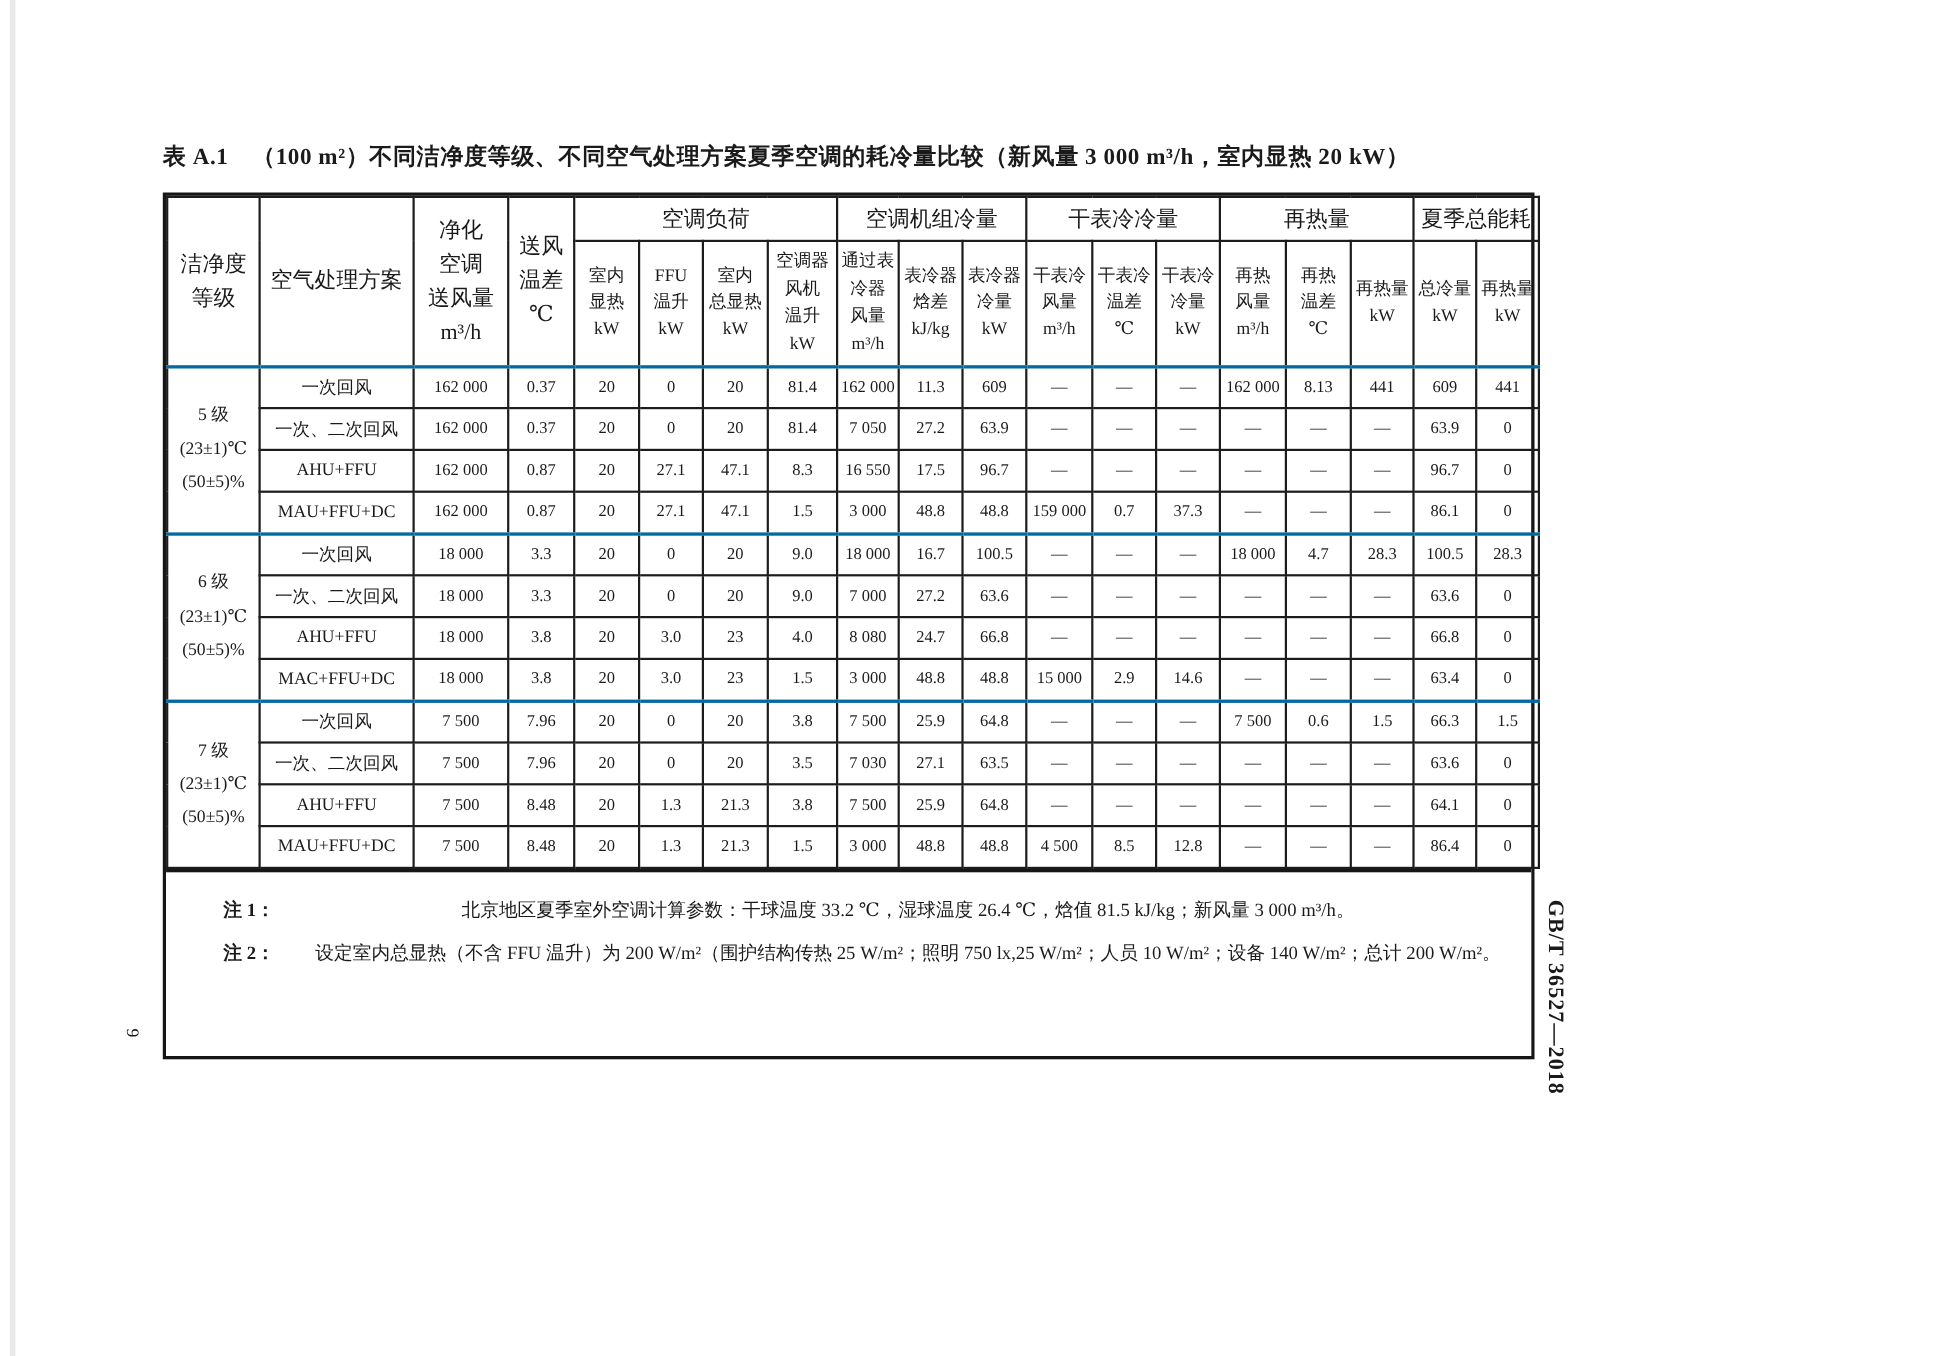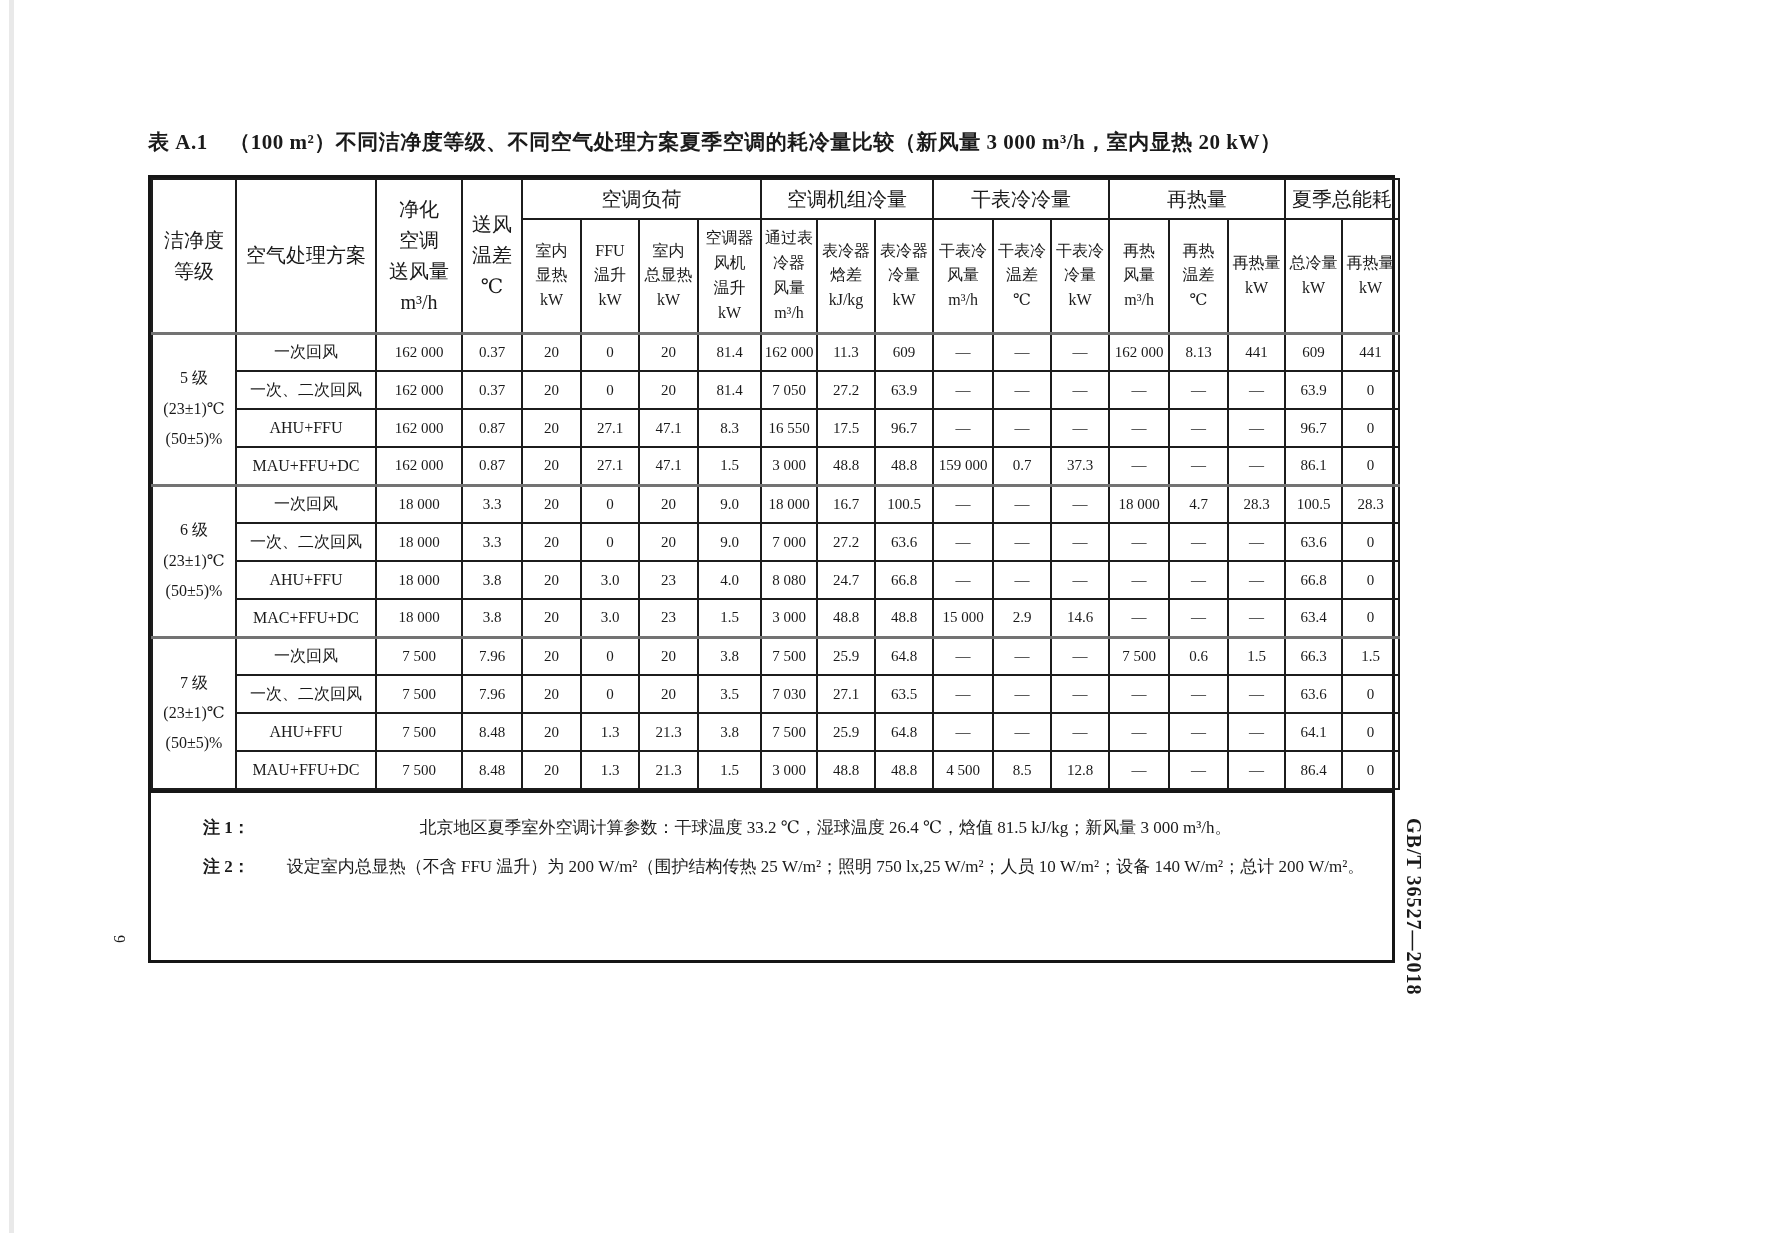--- a/index.html
+++ b/index.html
@@ -41,21 +41,21 @@
   .main-table thead tr.group-row th { height: 40px; font-size: 20px; }
   .main-table thead tr.sub-row th { height: 114px; font-size: 16px; }
   .main-table thead th { white-space: pre-line; line-height: 1.55; }
   .main-table thead { border-bottom: 3px solid #161616; }
   .main-table td { height: 38px; font-size: 15px; }
   .main-table td.data-cell { white-space: nowrap; letter-spacing: 0; }
   .main-table td.scheme-cell { font-size: 16px; white-space: nowrap; }
   .main-table td.level-cell {
     white-space: pre-line; line-height: 1.9; font-size: 16px;
   }
-  .main-table tr.section-start td { border-top: 3px solid #737373; }
+  .main-table tr.section-start td { border-top: 3px solid #0369a1; }
   .notes-area {
     border-top: 3px solid #161616;
     padding: 22px 6px 18px 52px;
     min-height: 170px;
     font-size: 17px;
     background: #ffffff;
   }
   .note { display: flex; margin-bottom: 13px; line-height: 1.55; }
   .note-label { flex: 0 0 62px; font-weight: bold; white-space: nowrap; }
   .note-text { flex: 1; text-align: center; }

